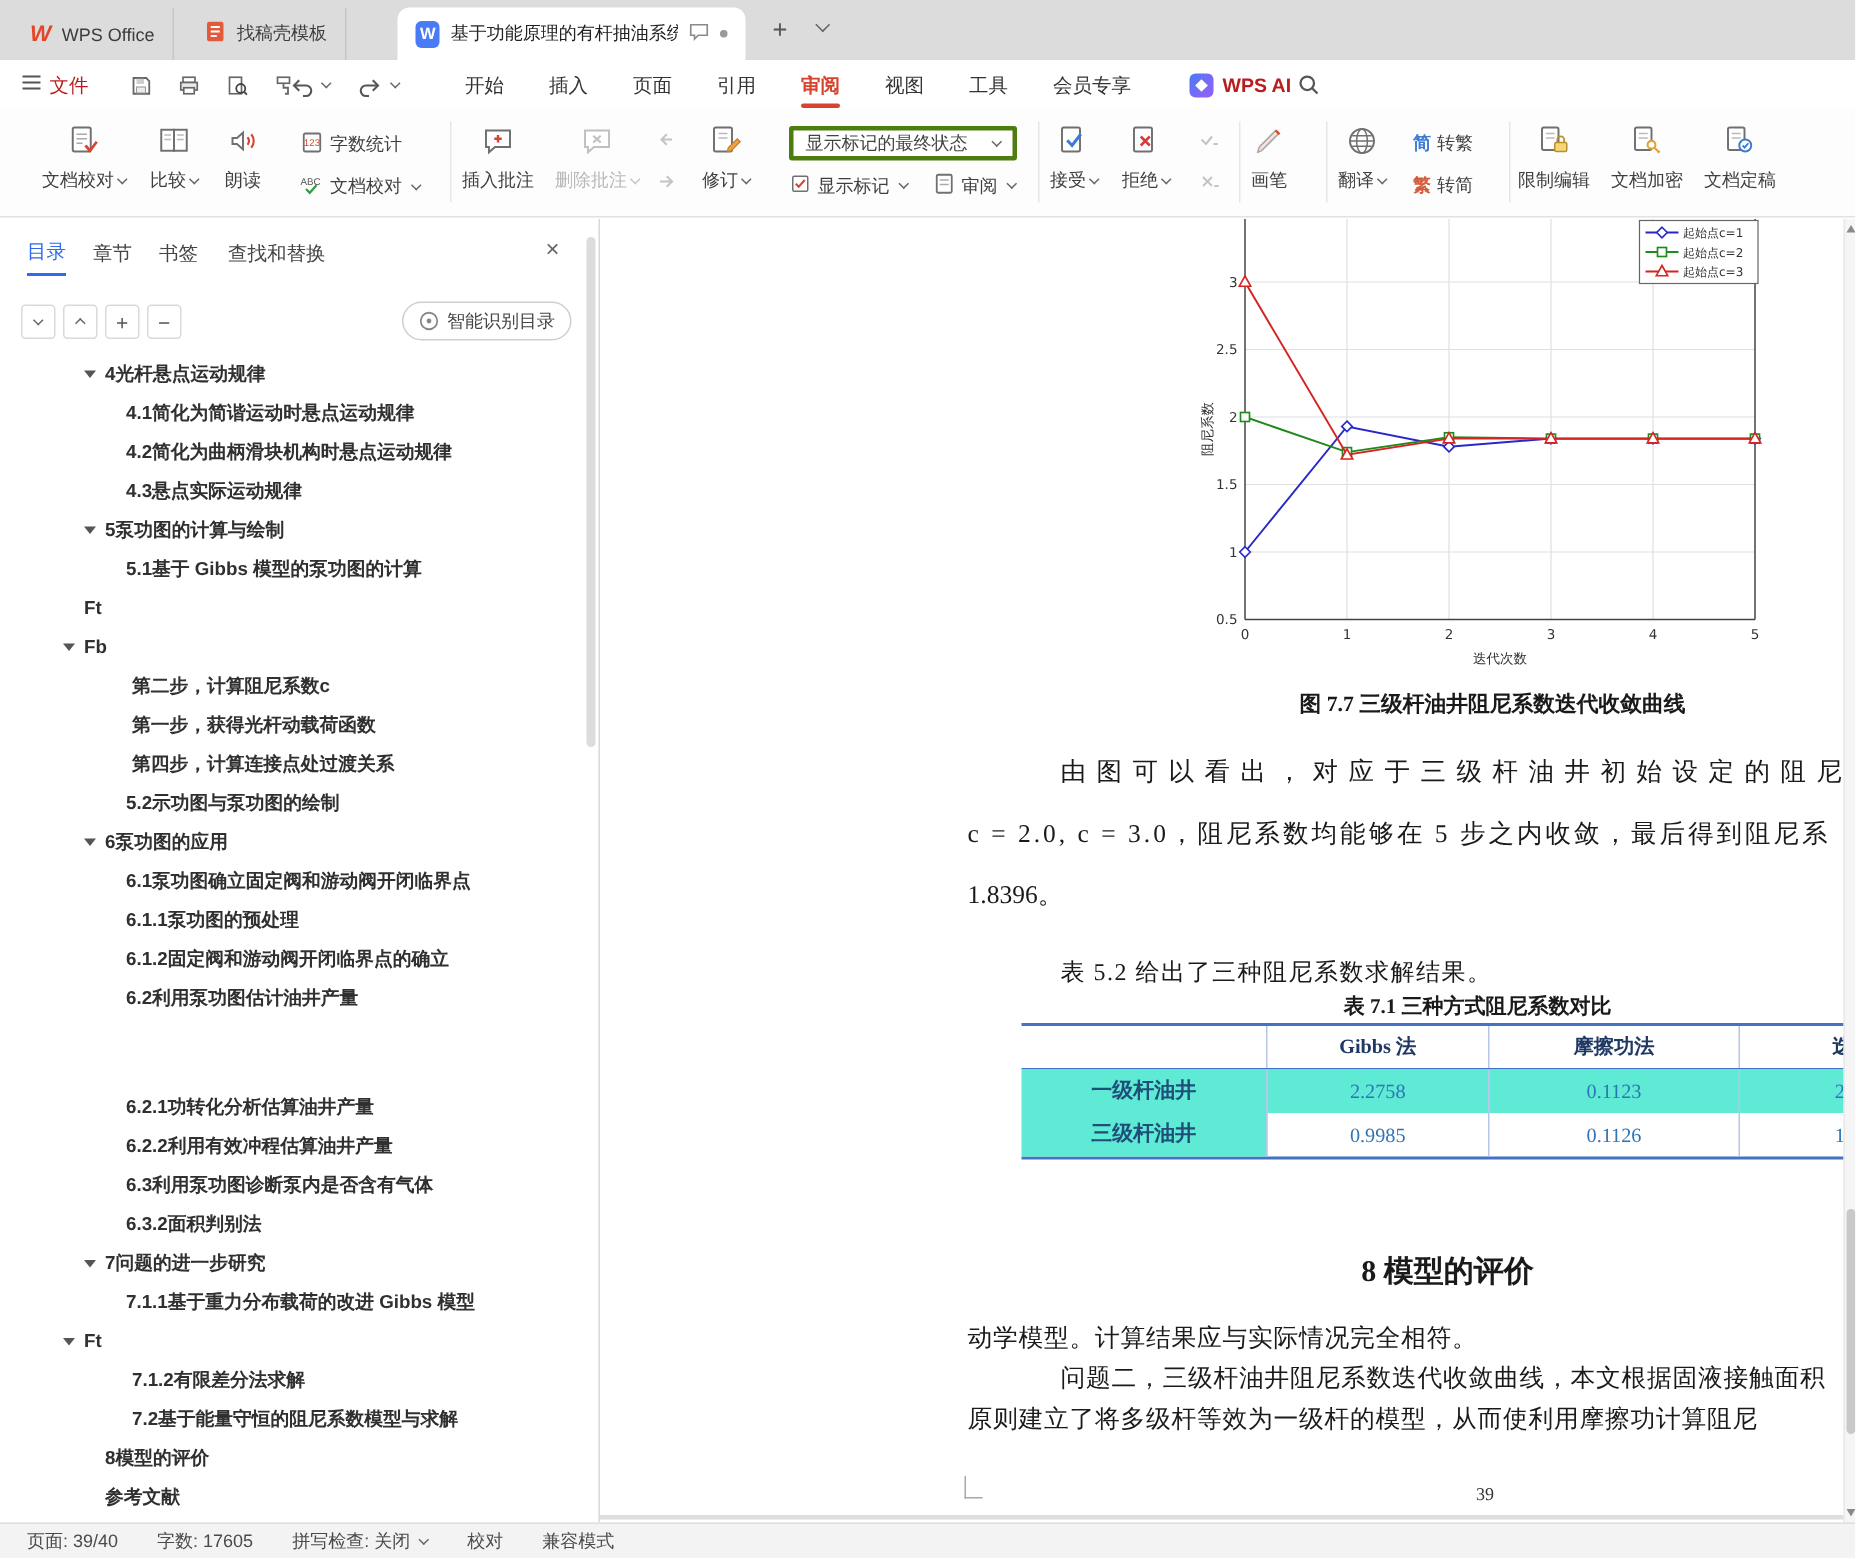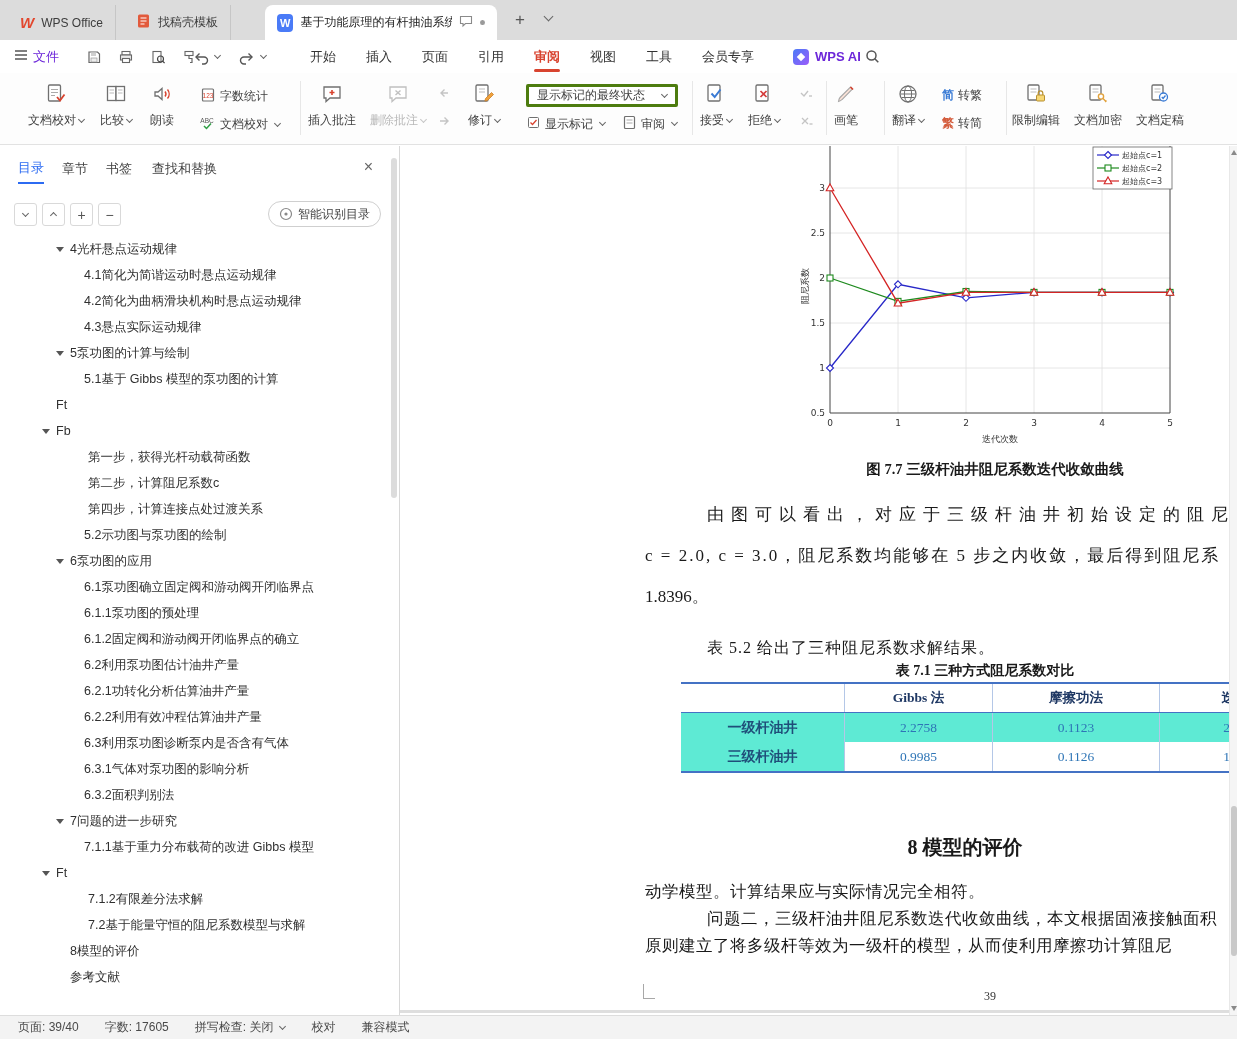--- a/index.html
+++ b/index.html
@@ -19,21 +19,21 @@
   .tab-dot { width:5px; height:5px; border-radius:50%; background:#9a9a9a; }
   .tb-plus { position:absolute; top:10px; font-size:17px; color:#555; }
   .chev { display:inline-block; width:7px; height:7px; border-right:1.3px solid #666;
     border-bottom:1.3px solid #666; transform:rotate(45deg); margin-top:-3px; }
   .chev.sm { width:5px; height:5px; margin-left:3px; }
   .chev.up { transform:rotate(-135deg); margin-top:3px; }
 
   
   #menubar { position:absolute; left:0; top:40px; width:1237px; height:33px; background:#fff; }
   .mitem { position:absolute; top:0; height:33px; display:flex; align-items:center; gap:5px;
-    font-size:13px; color:#6d28d9; }
+    font-size:13px; color:#b91c1c; }
   .micon { display:flex; align-items:center; justify-content:center; width:24px; height:24px; }
   .mtab { padding:0 15px; height:33px; display:flex; align-items:center; font-size:13px;
     color:#333; position:relative; }
   .mtab.active { color:#d8432f; font-weight:bold; }
   .mtab.active::after { content:""; position:absolute; left:50%; bottom:1px; width:26px; height:3px;
     margin-left:-13px; background:#d8432f; border-radius:2px; }
   #menu-tabs { position:absolute; left:295px; top:0; display:flex; }
   .ai-logo { width:16px; height:16px; border-radius:4px;
     background:linear-gradient(135deg,#4a7bf7,#9b5bfa); position:relative; }
   .ai-logo::after { content:""; position:absolute; left:5px; top:5px; width:6px; height:6px;
@@ -63,21 +63,21 @@
   .stab.active { color:#2c6bf2; border-bottom:2px solid #2c6bf2; }
   #panel-close { position:absolute; right:26px; top:12px; font-size:16px; color:#666; }
   .sqbtn { position:absolute; top:57px; width:23px; height:23px; border:1px solid #d9d9d9;
     border-radius:3px; background:#fff; display:flex; align-items:center; justify-content:center;
     color:#555; font-size:14px; }
   #smart-toc { position:absolute; right:18px; top:55px; height:26px; border:1px solid #cfcfcf;
     border-radius:13px; display:flex; align-items:center; gap:5px; padding:0 10px;
     font-size:12px; color:#454545; background:#fff; }
   #toc-list { position:absolute; left:0; top:90px; width:384px; }
   .toc-item { position:relative; height:26px; line-height:26px; font-size:12.5px; color:#303030;
-    white-space:nowrap; overflow:hidden; }
+    white-space:nowrap; overflow:hidden;font-weight:bold; }
   .toc-arrow { position:absolute; top:11px; width:0; height:0; border-left:4px solid transparent;
     border-right:4px solid transparent; border-top:5px solid #555; }
   #side-scroll { position:absolute; right:2px; top:12px; width:6px; height:340px; background:#dcdcdc;
     border-radius:3px; }
 
   
   #doc { position:absolute; left:400px; top:146px; width:830px; height:869px; background:#fff;
     overflow:hidden; }
   .serif { font-family:"Liberation Serif", serif; color:#1a1a1a; }
   #chart-holder { position:absolute; left:395px; top:0; width:395px; height:300px; }
@@ -497,33 +497,32 @@
 
     <div id="toc-list">
         <div class="toc-item" style="padding-left: 70px;"><span class="toc-arrow" style="left: 56px;"></span><span>4光杆悬点运动规律</span></div>
         <div class="toc-item" style="padding-left: 84px;"><span>4.1简化为简谐运动时悬点运动规律</span></div>
         <div class="toc-item" style="padding-left: 84px;"><span>4.2简化为曲柄滑块机构时悬点运动规律</span></div>
         <div class="toc-item" style="padding-left: 84px;"><span>4.3悬点实际运动规律</span></div>
         <div class="toc-item" style="padding-left: 70px;"><span class="toc-arrow" style="left: 56px;"></span><span>5泵功图的计算与绘制</span></div>
         <div class="toc-item" style="padding-left: 84px;"><span>5.1基于 Gibbs 模型的泵功图的计算</span></div>
         <div class="toc-item" style="padding-left: 56px;"><span>Ft</span></div>
         <div class="toc-item" style="padding-left: 56px;"><span class="toc-arrow" style="left: 42px;"></span><span>Fb</span></div>
+        <div class="toc-item" style="padding-left: 88px;"><span>第二步，计算阻尼系数c</span></div>
         <div class="toc-item" style="padding-left: 88px;"><span>第一步，获得光杆动载荷函数</span></div>
-        <div class="toc-item" style="padding-left: 88px;"><span>第二步，计算阻尼系数c</span></div>
         <div class="toc-item" style="padding-left: 88px;"><span>第四步，计算连接点处过渡关系</span></div>
         <div class="toc-item" style="padding-left: 84px;"><span>5.2示功图与泵功图的绘制</span></div>
         <div class="toc-item" style="padding-left: 70px;"><span class="toc-arrow" style="left: 56px;"></span><span>6泵功图的应用</span></div>
         <div class="toc-item" style="padding-left: 84px;"><span>6.1泵功图确立固定阀和游动阀开闭临界点</span></div>
         <div class="toc-item" style="padding-left: 84px;"><span>6.1.1泵功图的预处理</span></div>
         <div class="toc-item" style="padding-left: 84px;"><span>6.1.2固定阀和游动阀开闭临界点的确立</span></div>
         <div class="toc-item" style="padding-left: 84px;"><span>6.2利用泵功图估计油井产量</span></div>
-        <div class="toc-item" style="padding-left: 84px;"><span>6.2.1功转化分析估算油井产量</span></div>
+        <div class="toc-item" style="padding-left: 84px; margin-top: 47px;"><span>6.2.1功转化分析估算油井产量</span></div>
         <div class="toc-item" style="padding-left: 84px;"><span>6.2.2利用有效冲程估算油井产量</span></div>
         <div class="toc-item" style="padding-left: 84px;"><span>6.3利用泵功图诊断泵内是否含有气体</span></div>
-        <div class="toc-item" style="padding-left: 84px;"><span>6.3.1气体对泵功图的影响分析</span></div>
         <div class="toc-item" style="padding-left: 84px;"><span>6.3.2面积判别法</span></div>
         <div class="toc-item" style="padding-left: 70px;"><span class="toc-arrow" style="left: 56px;"></span><span>7问题的进一步研究</span></div>
         <div class="toc-item" style="padding-left: 84px;"><span>7.1.1基于重力分布载荷的改进 Gibbs 模型</span></div>
         <div class="toc-item" style="padding-left: 56px;"><span class="toc-arrow" style="left: 42px;"></span><span>Ft</span></div>
         <div class="toc-item" style="padding-left: 88px;"><span>7.1.2有限差分法求解</span></div>
         <div class="toc-item" style="padding-left: 88px;"><span>7.2基于能量守恒的阻尼系数模型与求解</span></div>
         <div class="toc-item" style="padding-left: 70px;"><span>8模型的评价</span></div>
         <div class="toc-item" style="padding-left: 70px;"><span>参考文献</span></div>
       </div>
     <div id="side-scroll"></div>

